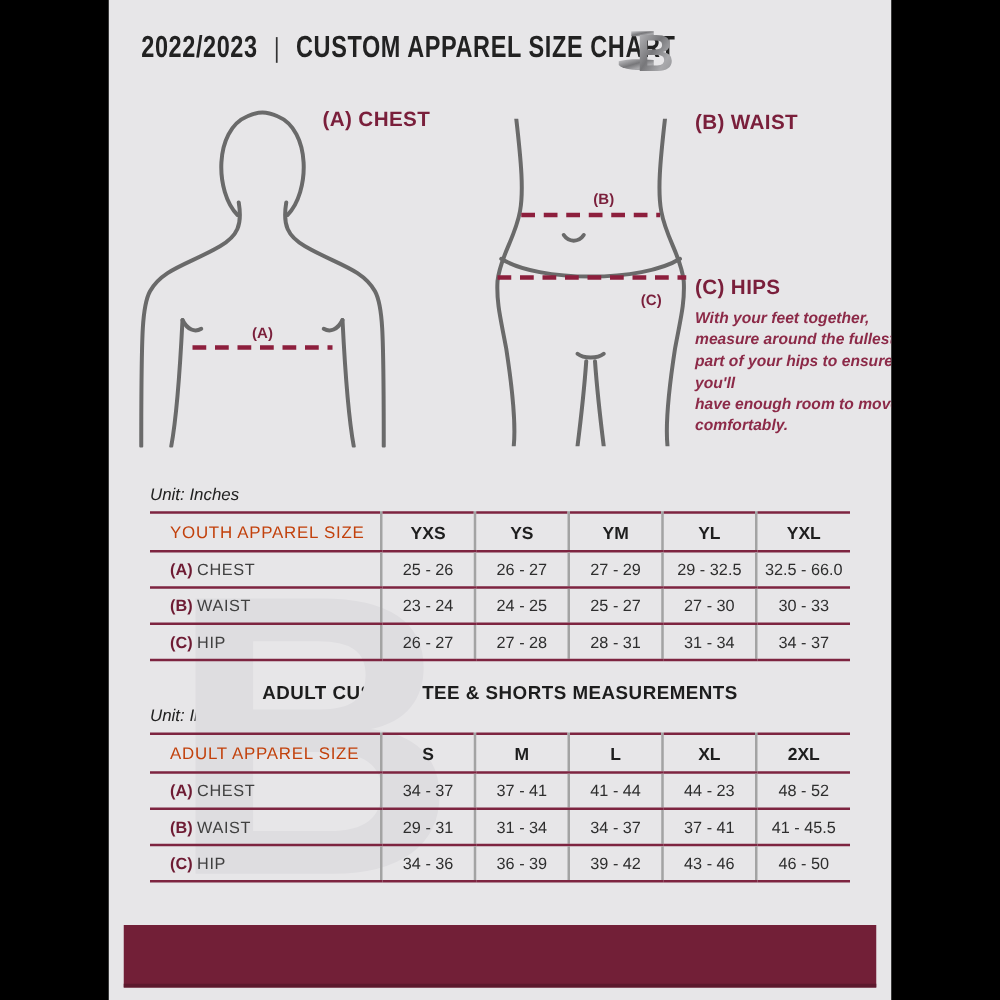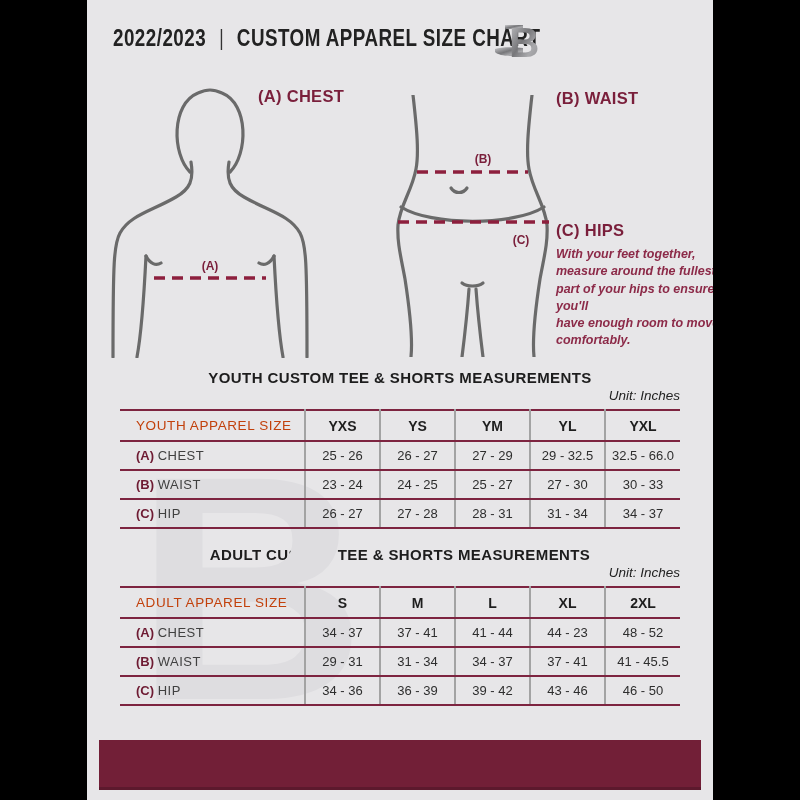--- a/index.html
+++ b/index.html
@@ -20,21 +20,21 @@
 
   
   .figure { position:absolute; }
   .ins-h { position:absolute; font-size:16.5px; font-weight:800; color:#7A1F3B; letter-spacing:.3px; }
   .ins-b { position:absolute; font-size:12.5px; font-style:italic; font-weight:600;
            color:#8C2A48; line-height:1.38; white-space:pre-line; }
 
   
   .sec-title { position:absolute; left:33px; width:560px; text-align:center;
                font-size:15px; font-weight:700; color:#1d1d1d; letter-spacing:.4px; }
-  .unit { position:absolute; left:33px; width:560px; text-align:right;
+  .unit { position:absolute; left:33px; width:560px; text-align:left;
           font-size:13.5px; font-style:italic; font-weight:500; color:#222; }
   table.size { position:absolute; left:33px; width:560px; border-collapse:collapse;
                table-layout:fixed; background:transparent; z-index:2; }
   table.size col.c0 { width:185px; }
   table.size col.cn { width:75px; }
   table.size { border-top:2.5px solid #7D2440; border-bottom:2.5px solid #7D2440; }
   table.size td, table.size th { border-bottom:2px solid #7D2440; font-weight:400;
                font-size:13px; color:#2e2e2e; text-align:center; height:29px; padding:0; }
   table.size th { height:31px; }
   table.size td + td, table.size th + th { border-left:2px solid #a3a3a3; }
@@ -111,21 +111,20 @@
     <div class="ins-h" style="left:171px; top:87px;">(A) CHEST</div>
 
     <div class="ins-h" style="left:469px; top:89px;">(B) WAIST</div>
 
     <div class="ins-h" style="left:469px; top:221px;">(C) HIPS</div>
     <div class="ins-b" style="left:469px; top:246px; width:168px;">With your feet together, measure around the fullest part of your hips to ensure you'll
 have enough room to move comfortably.</div>
 
     <div class="watermark">B</div>
 
-    <div class="sec-title" style="top:369px;">YOUTH CUSTOM TEE &amp; SHORTS MEASUREMENTS</div>
     <div class="unit" style="top:388px;">Unit: Inches</div>
 
     <table class="size" style="top:409px;">
       <colgroup>
           <col class="c0">
           <col class="cn">
           <col class="cn">
           <col class="cn">
           <col class="cn">
           <col class="cn">

